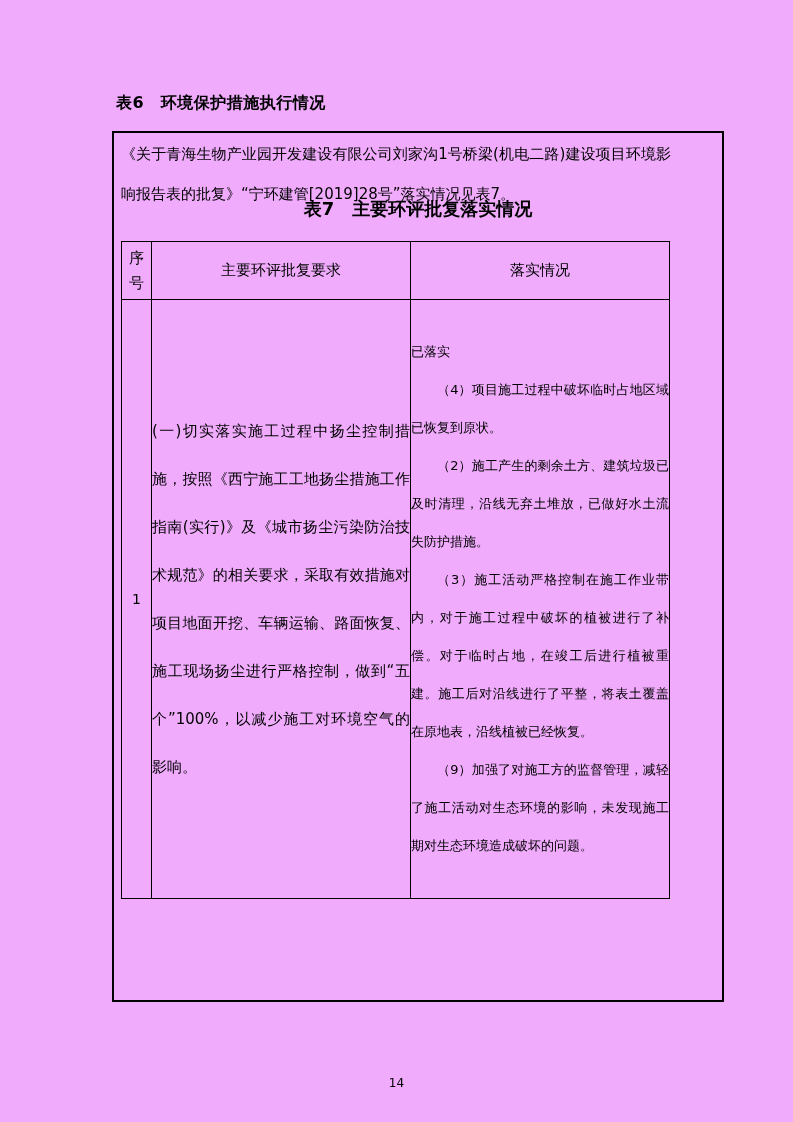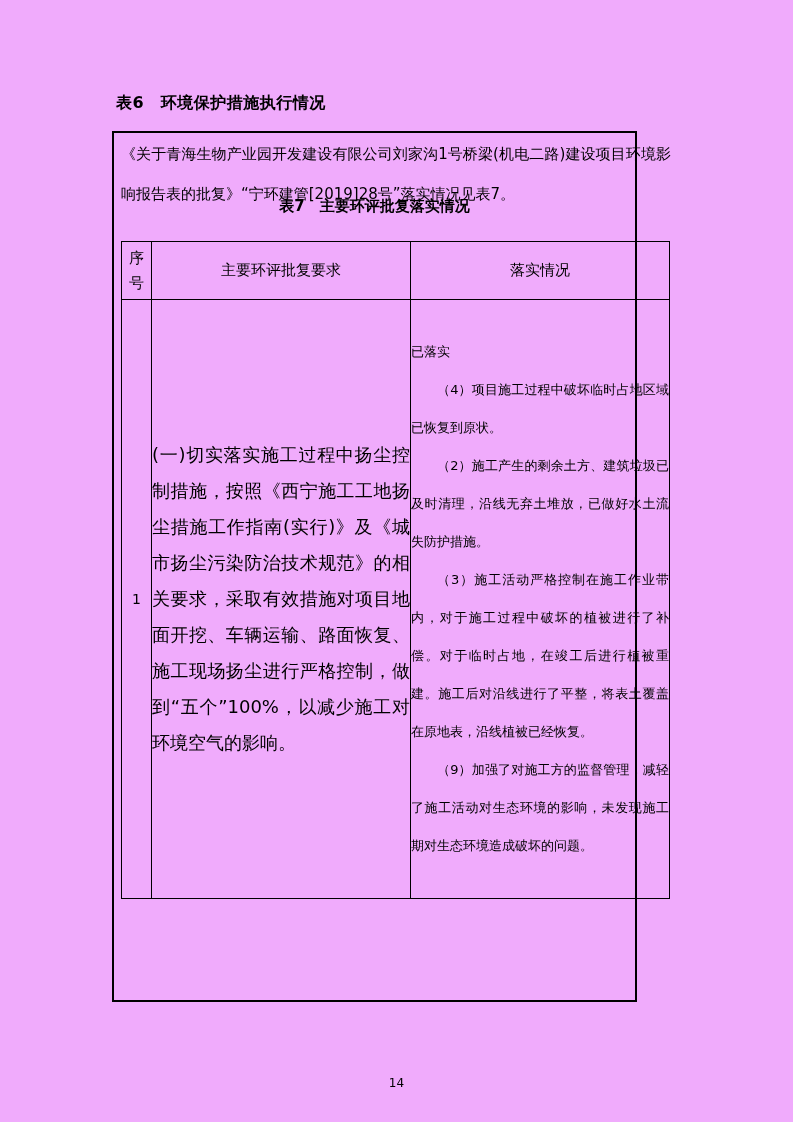--- a/index.html
+++ b/index.html
@@ -19,40 +19,40 @@
     left: 116px; top: 93px;
     font-size: 16px;
     font-weight: bold;
     letter-spacing: 0.5px;
     white-space: pre;
   }
 
   .outer-box {
     position: absolute;
     left: 112px; top: 131px;
-    width: 525px; height: 871px;
+    width: 612px; height: 871px;
     border: 2px solid #000000;
   }
 
   .intro {
     position: absolute;
     left: 7px; top: 1px;
     width: 550px;
     font-size: 15px;
     line-height: 40px;
     text-align: justify;
     text-justify: inter-ideograph;
   }
 
   .t7-caption {
     position: absolute;
     left: 0; top: 64px;
     width: 100%;
     text-align: center;
-    font-size: 15px;
+    font-size: 18px;
     font-weight: bold;
     white-space: pre;
   }
 
   table.t7 {
     position: absolute;
     left: 7px; top: 108px;
     width: 548px;
     border-collapse: collapse;
     table-layout: fixed;
@@ -74,22 +74,22 @@
     text-align: center;
   }
   tr.t7-row { height: 599px; }
 
   td.cell-no {
     text-align: center;
     font-size: 14px;
   }
   td.cell-req {
     padding: 0 6px;
-    font-size: 18px;
-    line-height: 36px;
+    font-size: 15px;
+    line-height: 48px;
     text-align: justify;
     text-justify: inter-ideograph;
   }
   td.cell-status {
     padding: 0 6px;
     font-size: 13px;
     line-height: 38px;
     text-align: justify;
     text-justify: inter-ideograph;
   }

